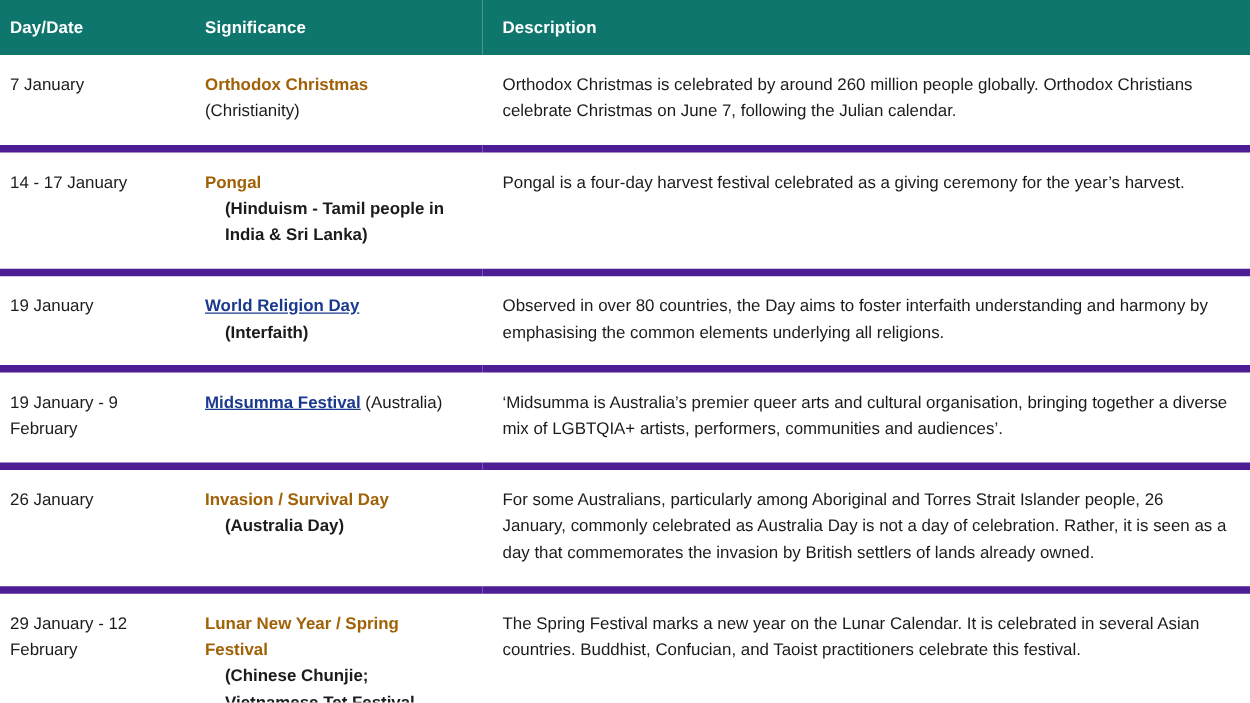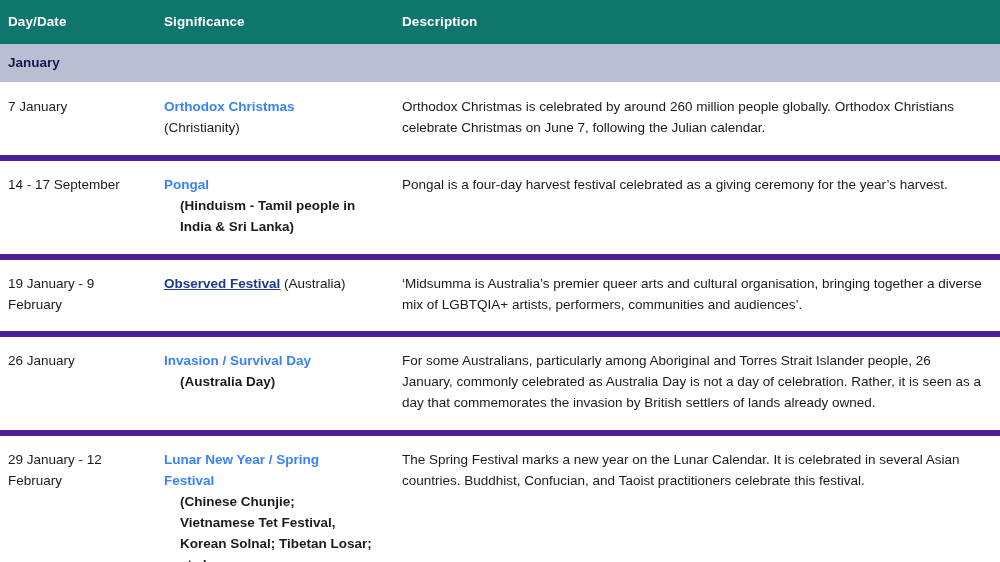--- a/index.html
+++ b/index.html
@@ -61,21 +61,21 @@
   td.cell-sig {
     padding-left: 12px;
     padding-right: 14px;
   }
   td.cell-desc {
     padding-left: 16px;
     padding-right: 18px;
   }
   .sig-title {
     font-weight: bold;
-    color: #3b82f6;
+    color: #a16207;
   }
   .sig-title.link {
     color: #1a3a8f;
     text-decoration: underline;
     cursor: pointer;
   }
   .sig-sub {
     font-weight: normal;
     color: #1b1b1b;
   }
@@ -96,46 +96,51 @@
     <col class="col-desc">
   </colgroup>
   <thead>
     <tr>
       <th class="th-date">Day/Date</th>
       <th class="th-sig">Significance</th>
       <th class="th-desc">Description</th>
     </tr>
   </thead>
   <tbody>
-    <tr class="month-row">
-      <td colspan="3">January</td>
-    </tr>
 
     <tr class="entry-row">
       <td class="cell-date">7 January</td>
       <td class="cell-sig">
         <span class="sig-title">Orthodox Christmas</span><span class="sig-sub nowrap-inline"> (Christianity)</span>
       </td>
       <td class="cell-desc">Orthodox Christmas is celebrated by around 260 million people globally. Orthodox Christians celebrate Christmas on June 7, following the Julian calendar.</td>
     </tr>
 
     <tr class="entry-row">
-      <td class="cell-date">14 - 17 September</td>
+      <td class="cell-date">14 - 17 January</td>
       <td class="cell-sig">
         <span class="sig-title">Pongal</span>
         <span class="sig-block-sub">(Hinduism - Tamil  people in India &amp; Sri Lanka)</span>
       </td>
       <td class="cell-desc">Pongal is a four-day harvest festival celebrated as a giving ceremony for the year’s harvest.</td>
     </tr>
 
+    <tr class="entry-row">
+      <td class="cell-date">19 January</td>
+      <td class="cell-sig">
+        <span class="sig-title link">World Religion Day</span>
+        <span class="sig-block-sub">(Interfaith)</span>
+      </td>
+      <td class="cell-desc">Observed in over 80 countries, the Day aims to foster interfaith understanding and harmony by emphasising  the common elements underlying all religions.</td>
+    </tr>
 
     <tr class="entry-row">
       <td class="cell-date">19 January - 9 February</td>
       <td class="cell-sig">
-        <span class="sig-title link">Observed Festival</span><span class="sig-sub nowrap-inline"> (Australia)</span>
+        <span class="sig-title link">Midsumma Festival</span><span class="sig-sub nowrap-inline"> (Australia)</span>
       </td>
       <td class="cell-desc">‘Midsumma is Australia’s premier queer arts and cultural organisation, bringing together a diverse mix of LGBTQIA+ artists, performers, communities and audiences’.</td>
     </tr>
 
     <tr class="entry-row">
       <td class="cell-date">26 January</td>
       <td class="cell-sig">
         <span class="sig-title">Invasion / Survival Day</span>
         <span class="sig-block-sub">(Australia Day)</span>
       </td>

